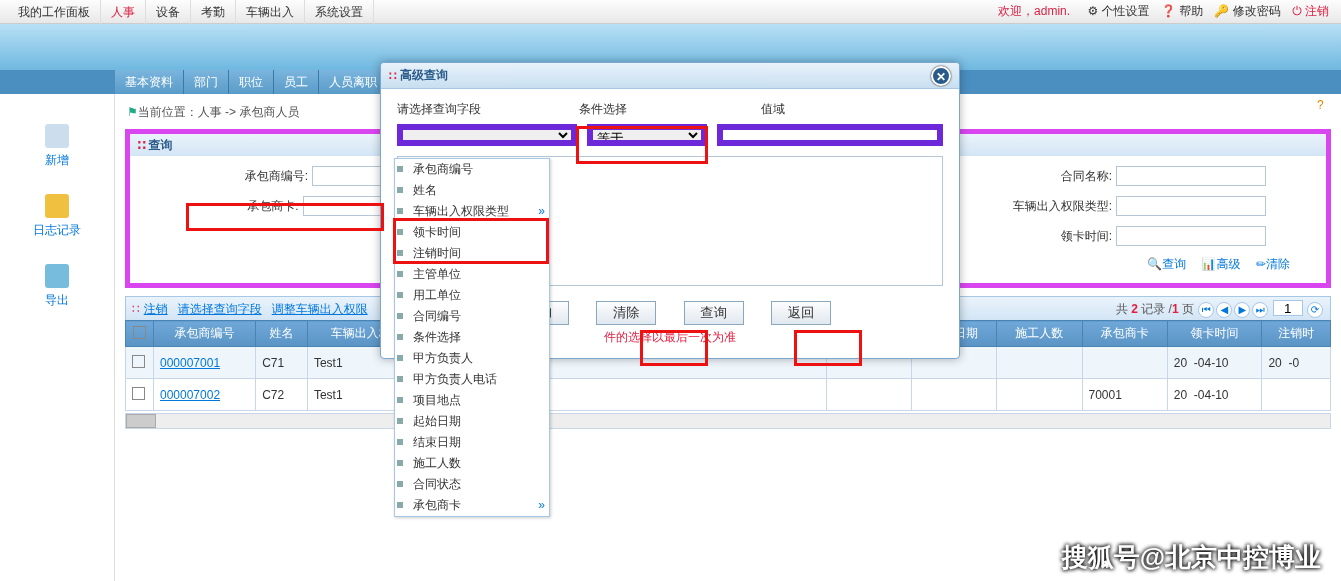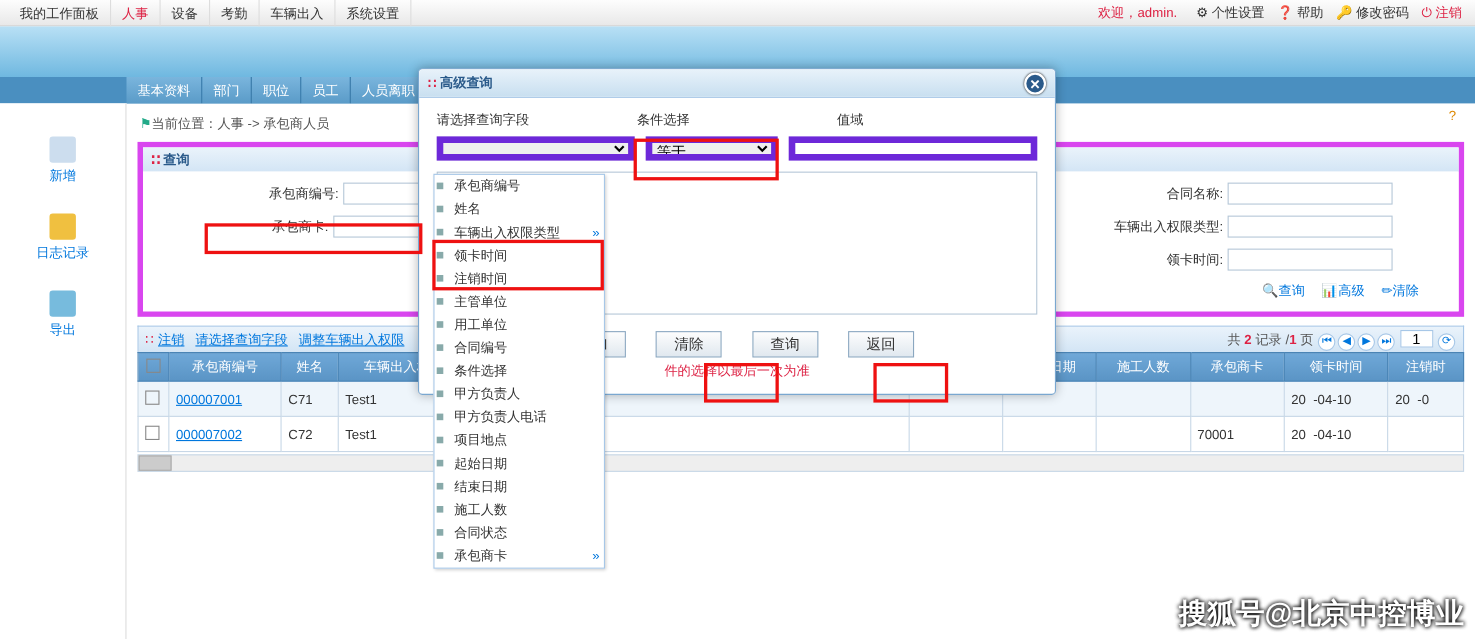--- a/index.html
+++ b/index.html
@@ -80,21 +80,21 @@
 .dropdown { position: absolute; left: 394px; top: 158px; width: 156px; background: #fff; border: 1px solid #a7c7e7; z-index: 30; box-shadow:1px 1px 3px rgba(0,0,0,.2);}
 .dropdown .dd-item { height: 21px; line-height: 21px; padding: 0 10px; cursor: pointer; position:relative;}
 .dropdown .dd-item .sq{position:absolute; left:2px; top:7px; width:6px; height:6px; background:#8aa;}
 .dropdown .dd-item span{margin-left:8px;}
 .dropdown .dd-item .arrow{position:absolute; right:4px; color:#07d;}
 
 
 .redbox { position: absolute; border: 3px solid #e11; z-index: 40; pointer-events: none; }
 
 
-.watermark{position:absolute; right:10px; bottom:6px; font-size:26px; color:#fff; text-shadow:0 0 4px #000,0 0 4px #000; font-weight:bold; z-index:50;}
+.watermark{position:absolute; right:20px; bottom:6px; font-size:26px; color:#fff; text-shadow:0 0 4px #000,0 0 4px #000; font-weight:bold; z-index:50;}
 
 .help-ic{position:absolute; right:8px; top:4px; width:16px;height:16px;color:#d80;}
 .hscroll{height:16px; border:1px solid #c7d7e7; background:#eee; margin-top:2px;}
 .hscroll .thumb{width:30px;height:14px;background:#ccc;border:1px solid #aaa;}
 </style>
 </head>
 <body>
 
 <div class="top-nav">
   <div class="tab">我的工作面板</div>

